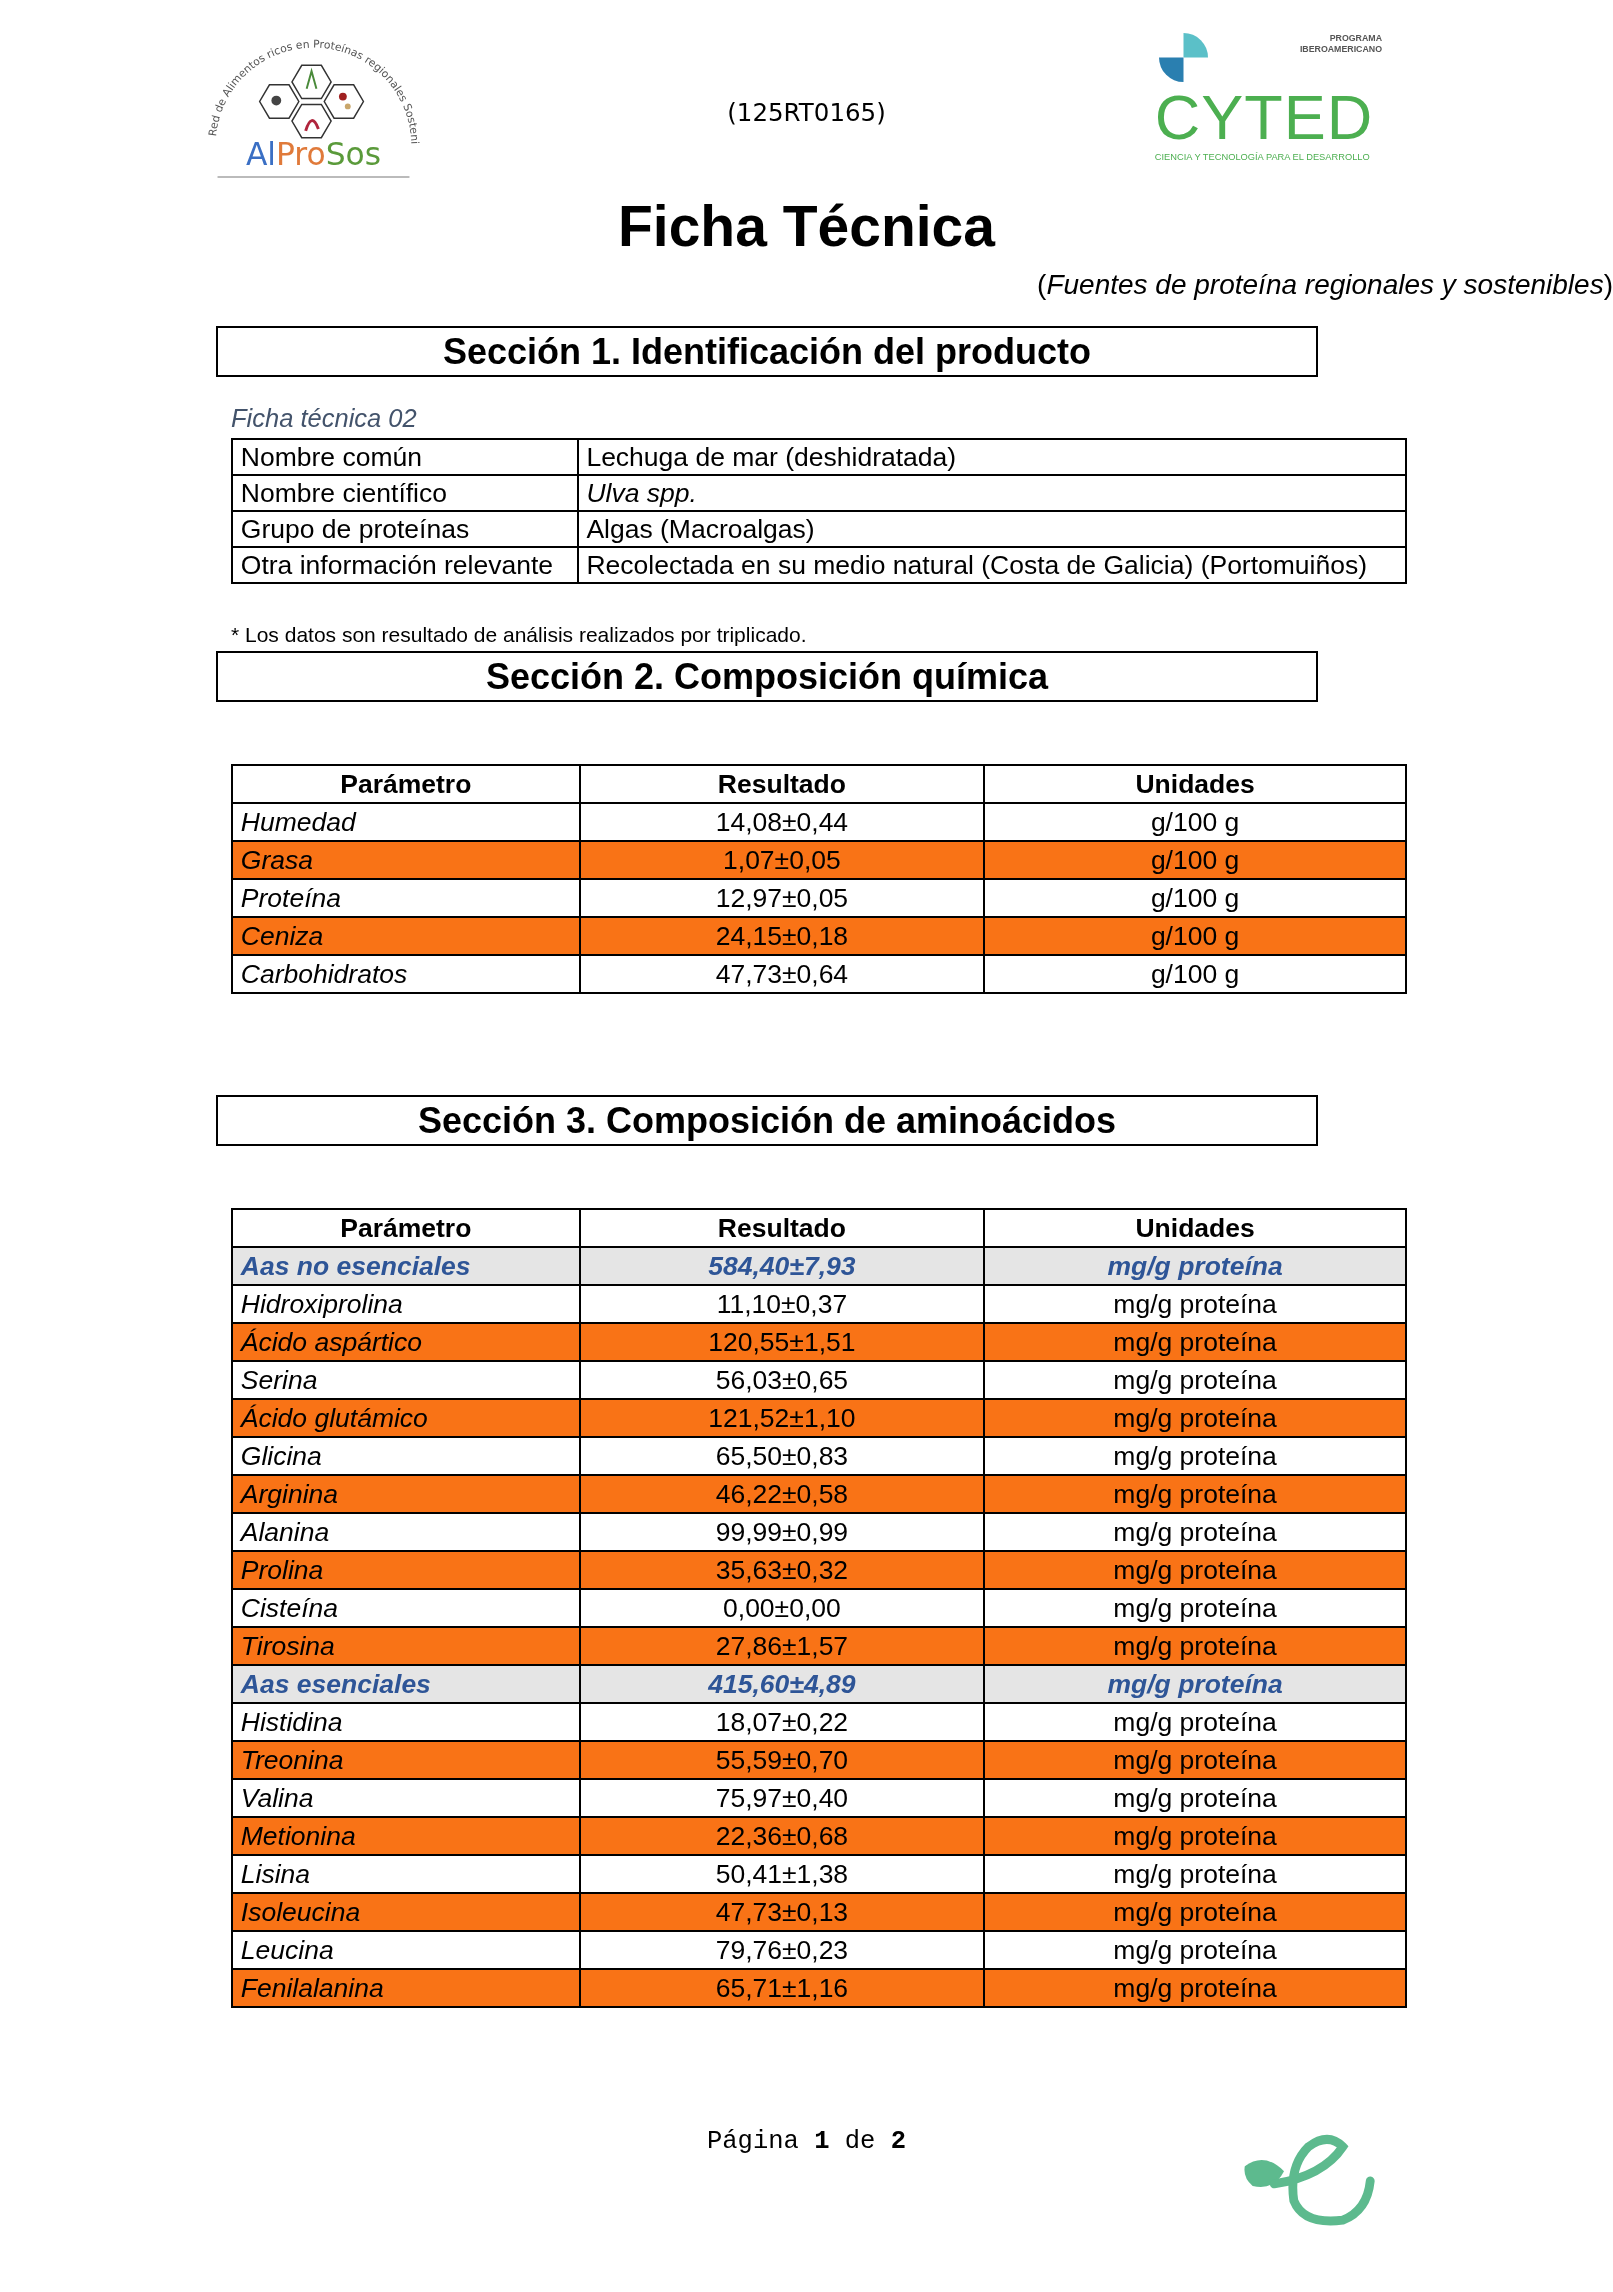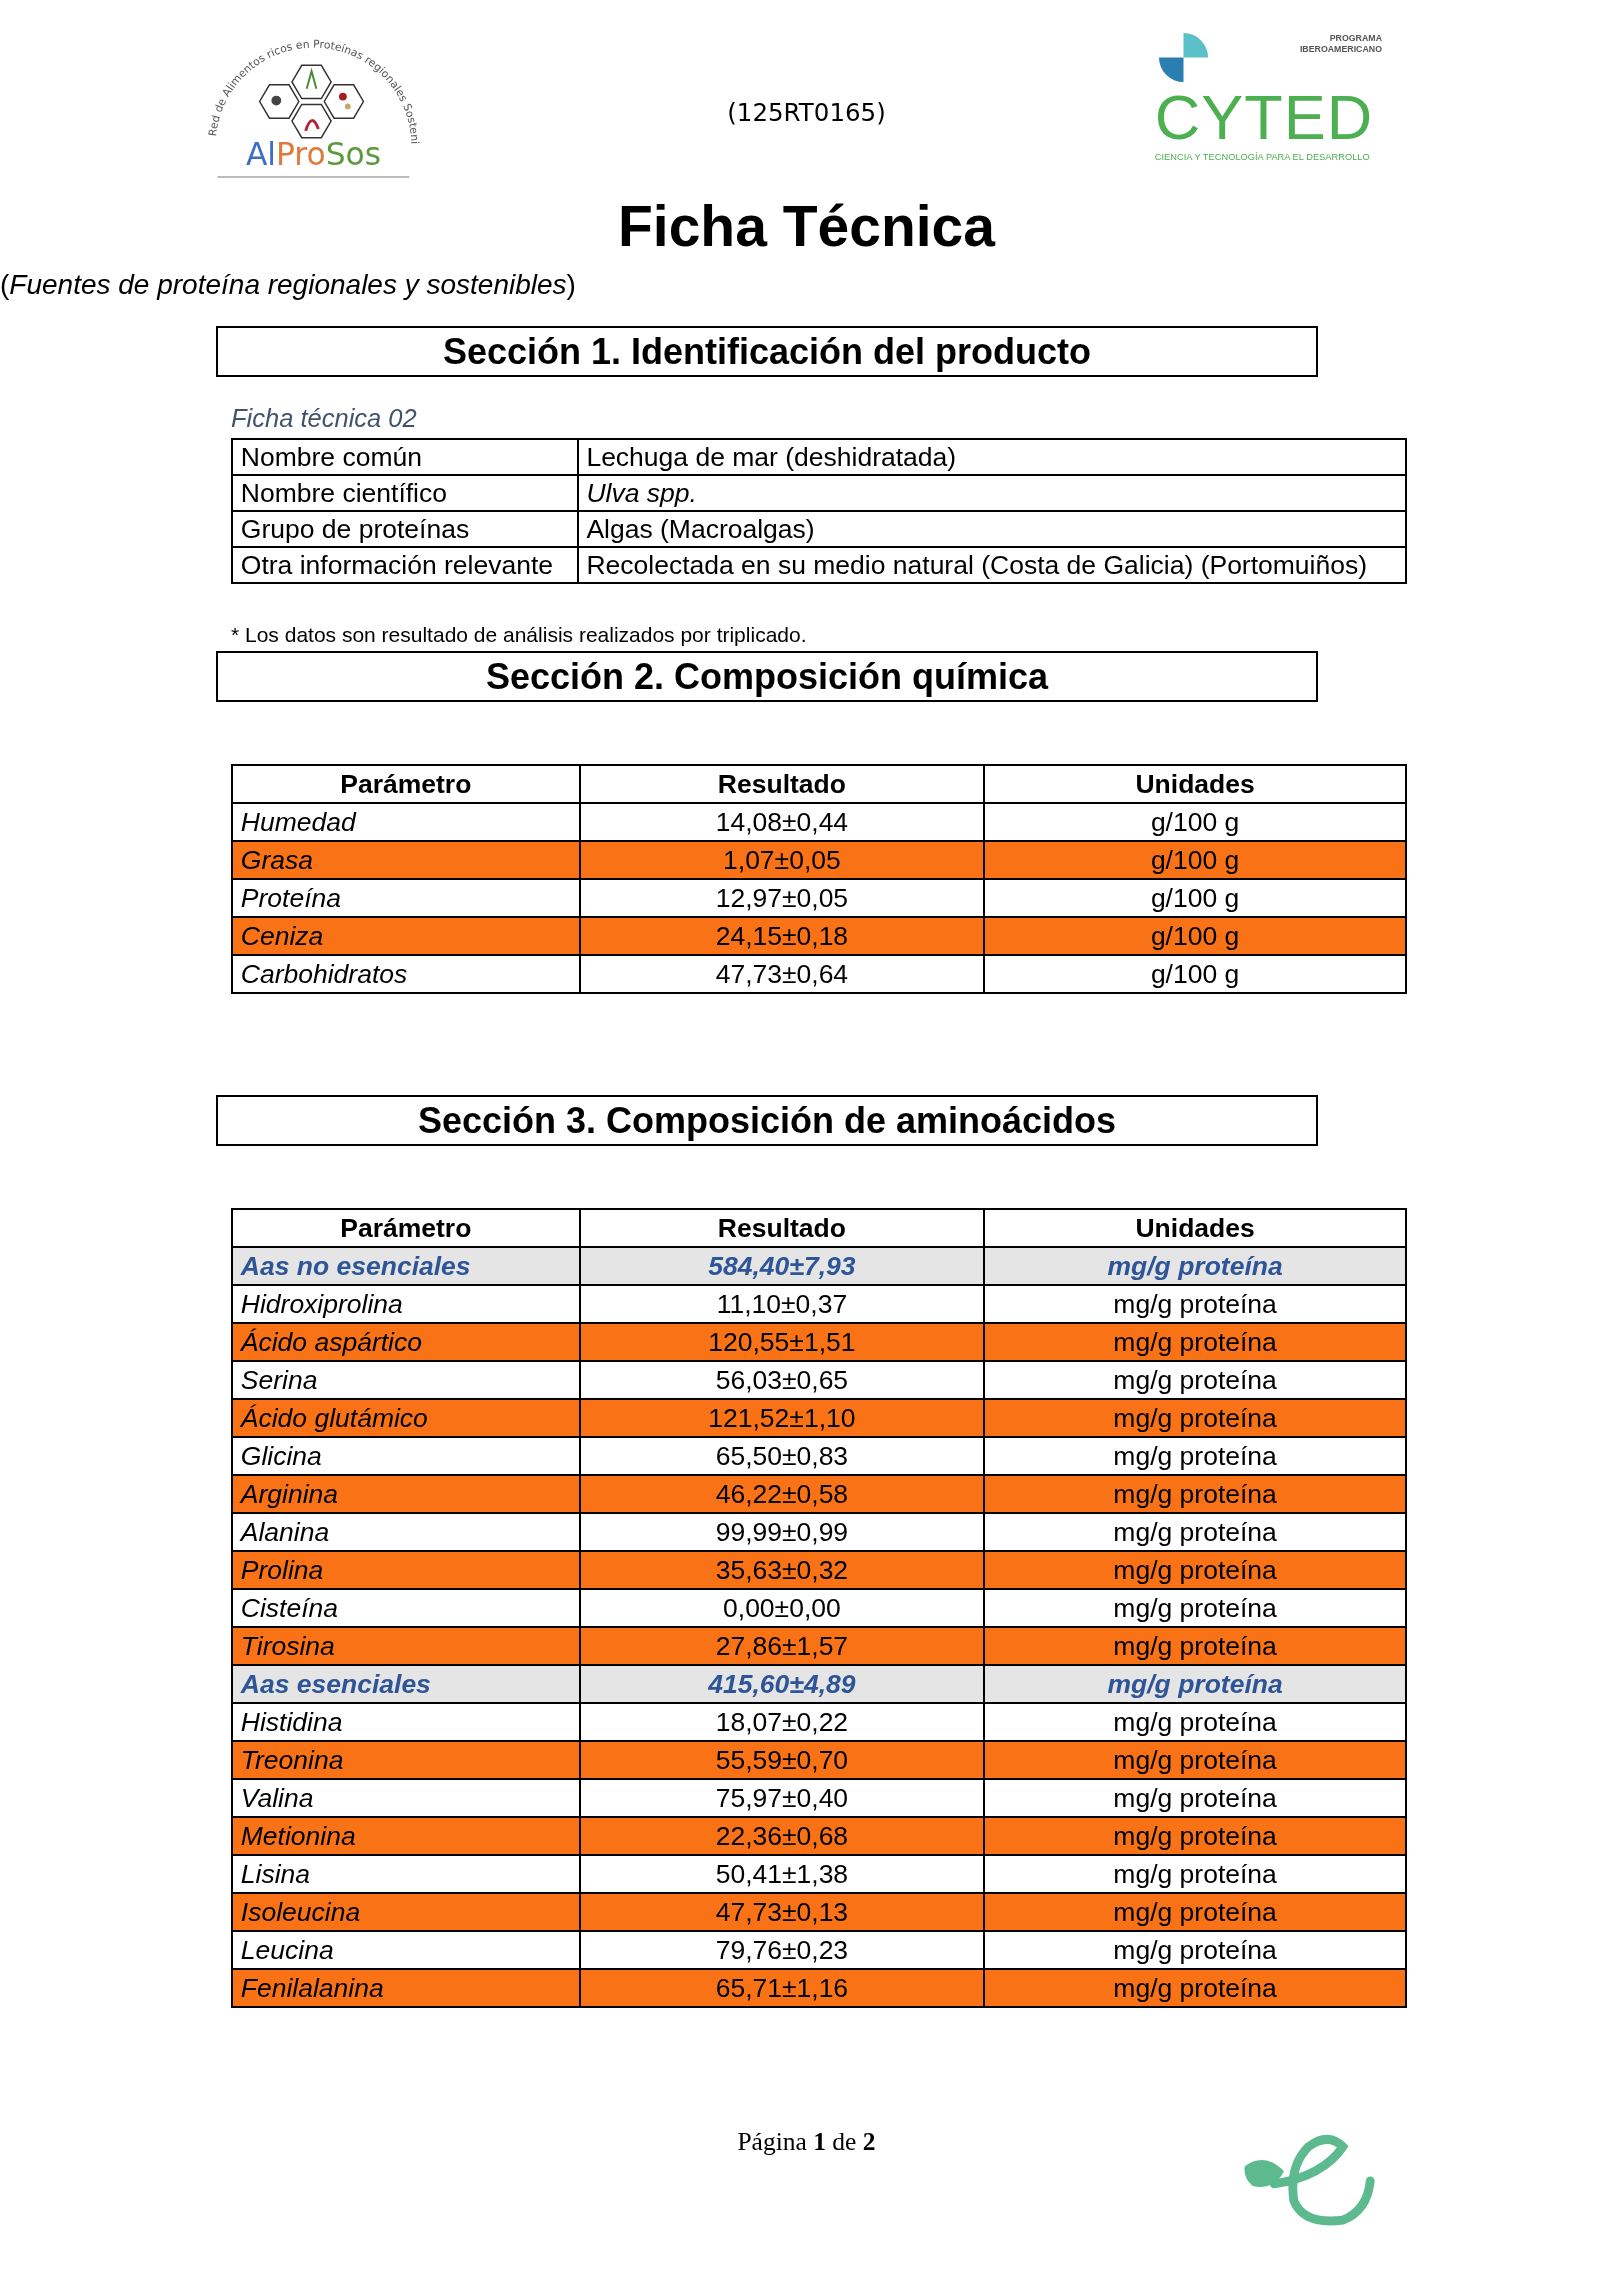--- a/index.html
+++ b/index.html
@@ -12,21 +12,21 @@
               font-family: "DejaVu Sans", sans-serif; font-size: 24.5px; }
   .logo-cyted { position: absolute; left: 1147px; top: 29px; width: 235px; height: 137px; }
   .cyted-prog { position: absolute; right: 0; top: 3.9px; font-size: 8.8px; font-weight: bold;
                 color: #555; text-align: right; line-height: 10.8px; }
   .cyted-word { position: absolute; left: 7.8px; top: 57px; font-size: 63px; color: #4caf50;
                 letter-spacing: 1px; line-height: 63px; }
   .cyted-tag { position: absolute; left: 7.8px; top: 123px; font-size: 9.3px; color: #4caf50; letter-spacing: 0; }
 
   .main-title { position: absolute; left: 0; width: 1613px; top: 192px; text-align: center;
                 font-size: 57px; font-weight: bold; line-height: 69px; }
-  .subtitle { position: absolute; left: 0; width: 1613px; top: 267px; text-align: left;
+  .subtitle { position: absolute; left: 0; width: 1613px; top: 267px; text-align: right;
               font-size: 28px; line-height: 35px; }
   .subtitle i { font-style: italic; }
 
   .section-box { position: absolute; left: 216px; width: 1102px; height: 51px; border: 2.9px solid #000;
                  display: flex; align-items: center; justify-content: center; font-size: 36px;
                  font-weight: bold; box-sizing: border-box; }
 
   .sheet-label { position: absolute; left: 231px; top: 404px; font-size: 25.5px; font-style: italic; color: #43536b; }
 
   table { border-collapse: collapse; position: absolute; }
@@ -38,21 +38,21 @@
   .data-table { left: 231px; width: 1176px; font-size: 26.5px; }
   .data-table th, .data-table td { border: 2.9px solid #000; height: 36px; padding: 0 7.8px; }
   .data-table th { font-weight: bold; text-align: center; background: #fff; }
   .data-table td.c { text-align: center; }
   .data-table td.p { font-style: italic; }
   .data-table tr.alt td { background: #f97316; }
   .data-table tr.group td { color: #2e5597; font-weight: bold; font-style: italic; background: #e5e5e5; }
   .col1 { width: 330px; } .col2 { width: 387px; }
 
   .page-num { position: absolute; left: 0; width: 1613px; top: 2127px; text-align: center;
-              font-family: Liberation Serif, serif; font-size: 25.5px; }
+              font-family: Liberation Mono, monospace; font-size: 25.5px; }
   .page-num b { font-weight: bold; }
   .leaf-logo { position: absolute; left: 1235px; top: 2127px; width: 147px; height: 108px; }
 </style>
 </head>
 <body>
 
 <div class="logo-alprosos">
   <svg width="235" height="167" viewBox="0 0 240 170">
     <path id="arc" d="M 20 130 A 100 100 0 0 1 220 130" fill="none"></path>
     <text font-size="11" fill="#555" font-family="DejaVu Sans, sans-serif"><textPath href="#arc" startOffset="3%" id="arc-text">Red de Alimentos ricos en Proteínas regionales Sostenibles</textPath></text>

